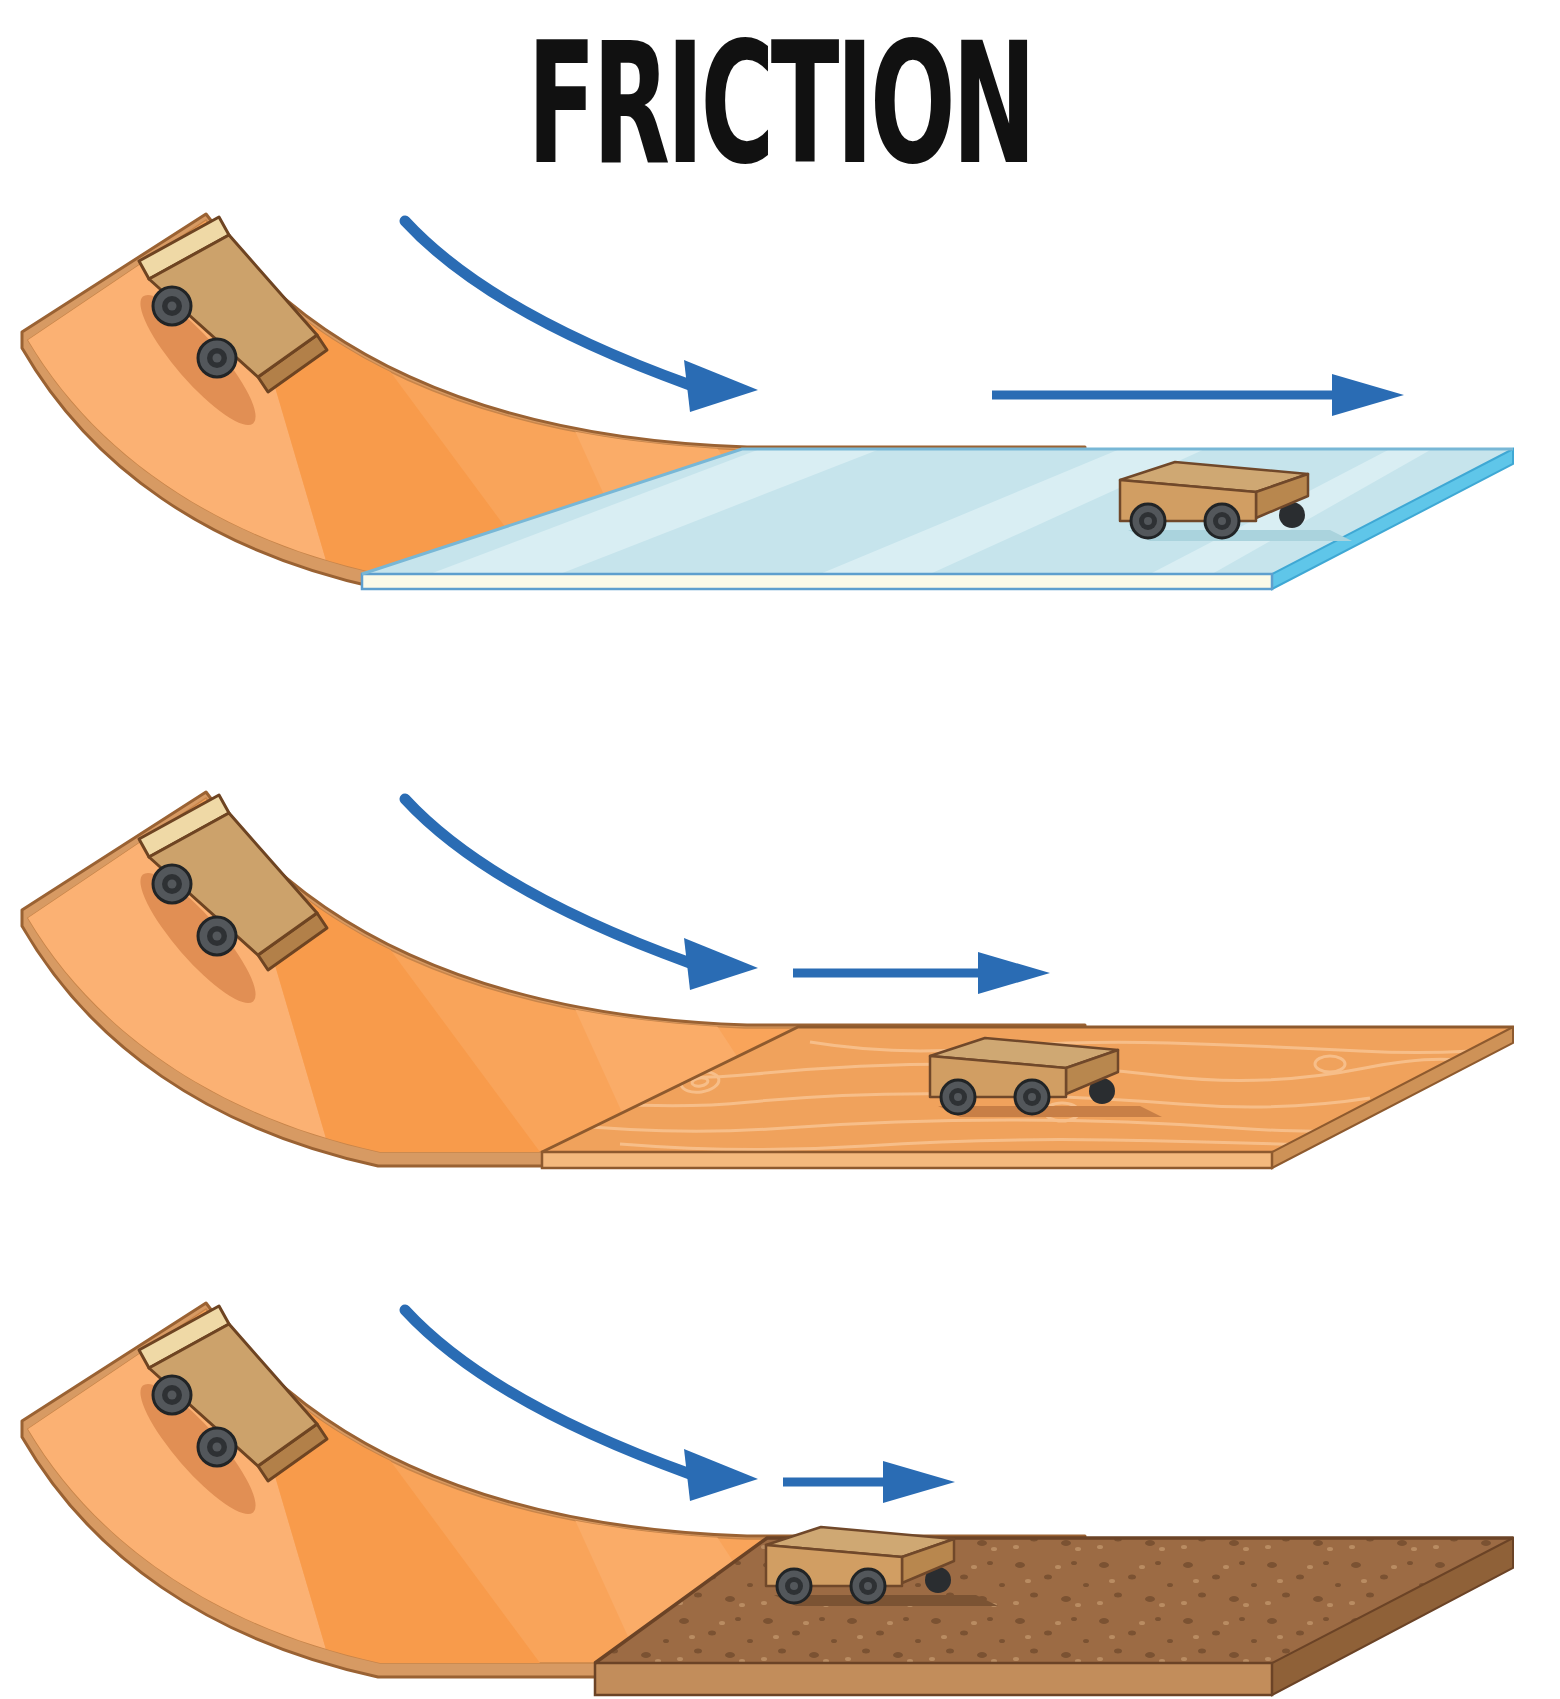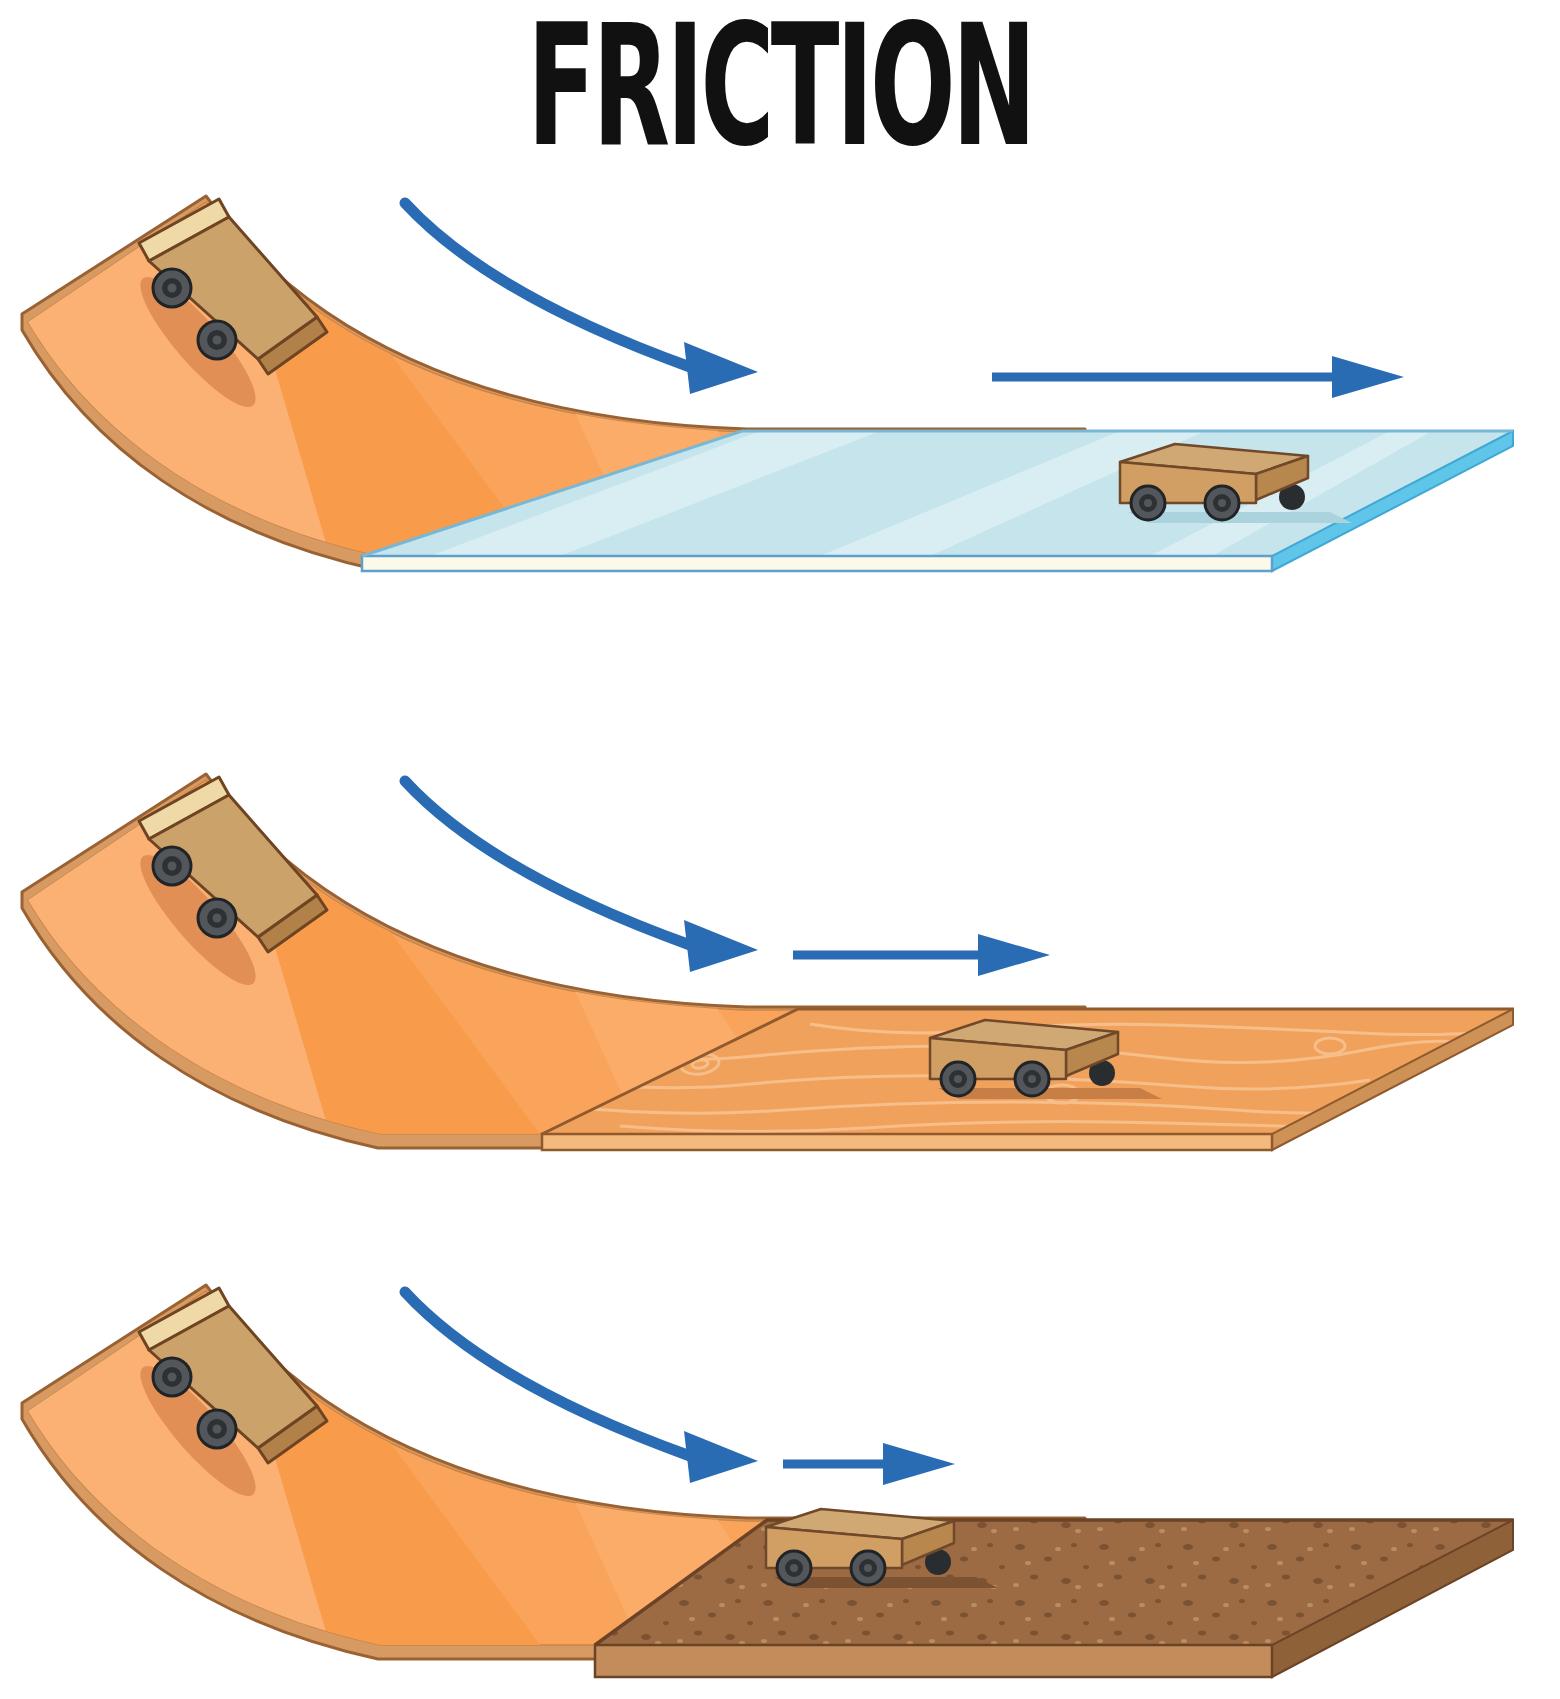--- a/index.html
+++ b/index.html
@@ -1,17 +1,17 @@
 <!DOCTYPE html>
 <html><head>
 <meta charset="utf-8">
 <style>
   html,body{margin:0;padding:0;background:#ffffff;}
   body{width:1560px;height:1699px;position:relative;overflow:hidden;font-family:"DejaVu Sans",sans-serif;}
-  .stage{position:absolute;inset:0;}
+  .stage{position:absolute;inset:0;margin-top:18px;}
   .title{
     position:absolute;top:2px;left:0;right:0;
     text-align:center;
     font-family:"DejaVu Sans",sans-serif;
     font-weight:bold;
     font-size:168px;
     line-height:1.0;
     letter-spacing:-6px;
     color:#111111;
     transform:scaleX(0.60);

